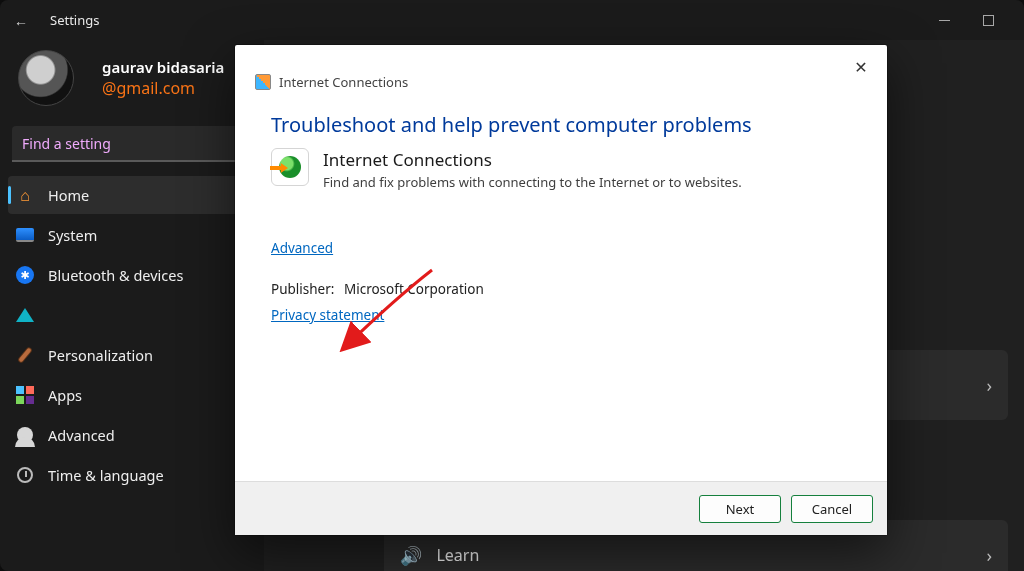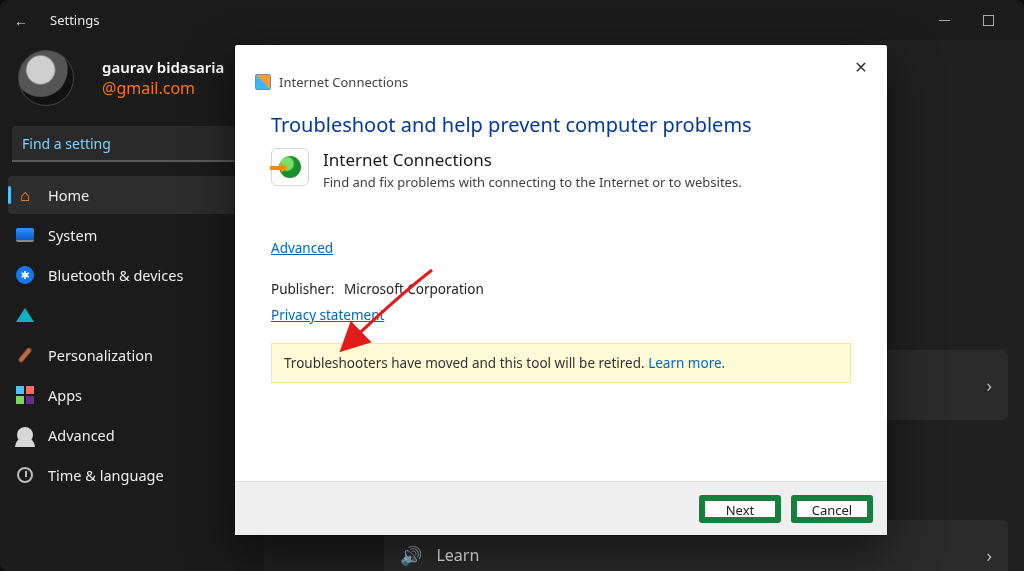--- a/index.html
+++ b/index.html
@@ -28,21 +28,21 @@
     width: 56px; height: 56px; border-radius: 50%;
     background: radial-gradient(circle at 40% 35%, #cfcfcf 0 28%, #555 32% 55%, #111 58% 100%);
     border: 1px solid #444;
   }
   .profile .name { font-size: 15px; font-weight: 600; }
   .profile .email { font-size: 16px; color: #f97316; }
 
   .searchbox {
     margin: 4px 12px 14px 12px; height: 36px; background: #2a2a2a; border-bottom: 2px solid #5a5a5a;
     border-radius: 4px 4px 0 0; display: flex; align-items: center; padding: 0 10px;
-    color: #7dd3fc; font-size: 14px;
+    color: #f0abfc; font-size: 14px;
   }
 
   .nav { list-style: none; padding: 0 8px; }
   .nav li {
     display: flex; align-items: center; gap: 14px; height: 38px; padding: 0 10px 0 8px;
     border-radius: 4px; font-size: 14.5px; color: #eee; position: relative; margin-bottom: 2px;
   }
   .nav li.active { background: #2d2d2d; }
   .nav li.active::before {
     content: ""; position: absolute; left: 0; top: 10px; bottom: 10px; width: 3px;
@@ -117,21 +117,21 @@
     padding:10px 12px; font-size:13.5px; color:#333;
   }
   .notice a { color:#0067c0; text-decoration:none; }
 
   .dlg-footer {
     height:54px; background:#f0f0f0; border-top:1px solid #ddd;
     display:flex; align-items:center; justify-content:flex-end; gap:10px; padding:0 14px;
   }
   .dlg-footer button {
     height:28px; min-width:82px; padding:0 14px; font-size:13px;
-    background:#fdfdfd; border:6px solid #15803d; border-radius:3px; color:#222;
+    background:#fdfdfd; border:1px solid #15803d; border-radius:3px; color:#222;
   }
 
   
   .anno-arrow {
     position:absolute; left:336px; top:268px; width:100px; height:90px; pointer-events:none;
   }
 </style>
 </head>
 <body>
 
@@ -255,24 +255,20 @@
     </div>
 
     <a href="#" class="adv-link">Advanced</a>
 
     <div class="pub-row">
       <span class="lbl">Publisher:</span>
       <span>Microsoft Corporation</span>
     </div>
     <a href="#" class="priv-link">Privacy statement</a>
 
-    <div class="notice">
-      <span>Troubleshooters have moved and this tool will be retired. </span>
-      <a href="#">Learn more.</a>
-    </div>
   </div>
 
   <div class="dlg-footer">
     <button>Next</button>
     <button>Cancel</button>
   </div>
 </div>
 
 <svg class="anno-arrow" viewBox="0 0 100 90">
   <defs>

